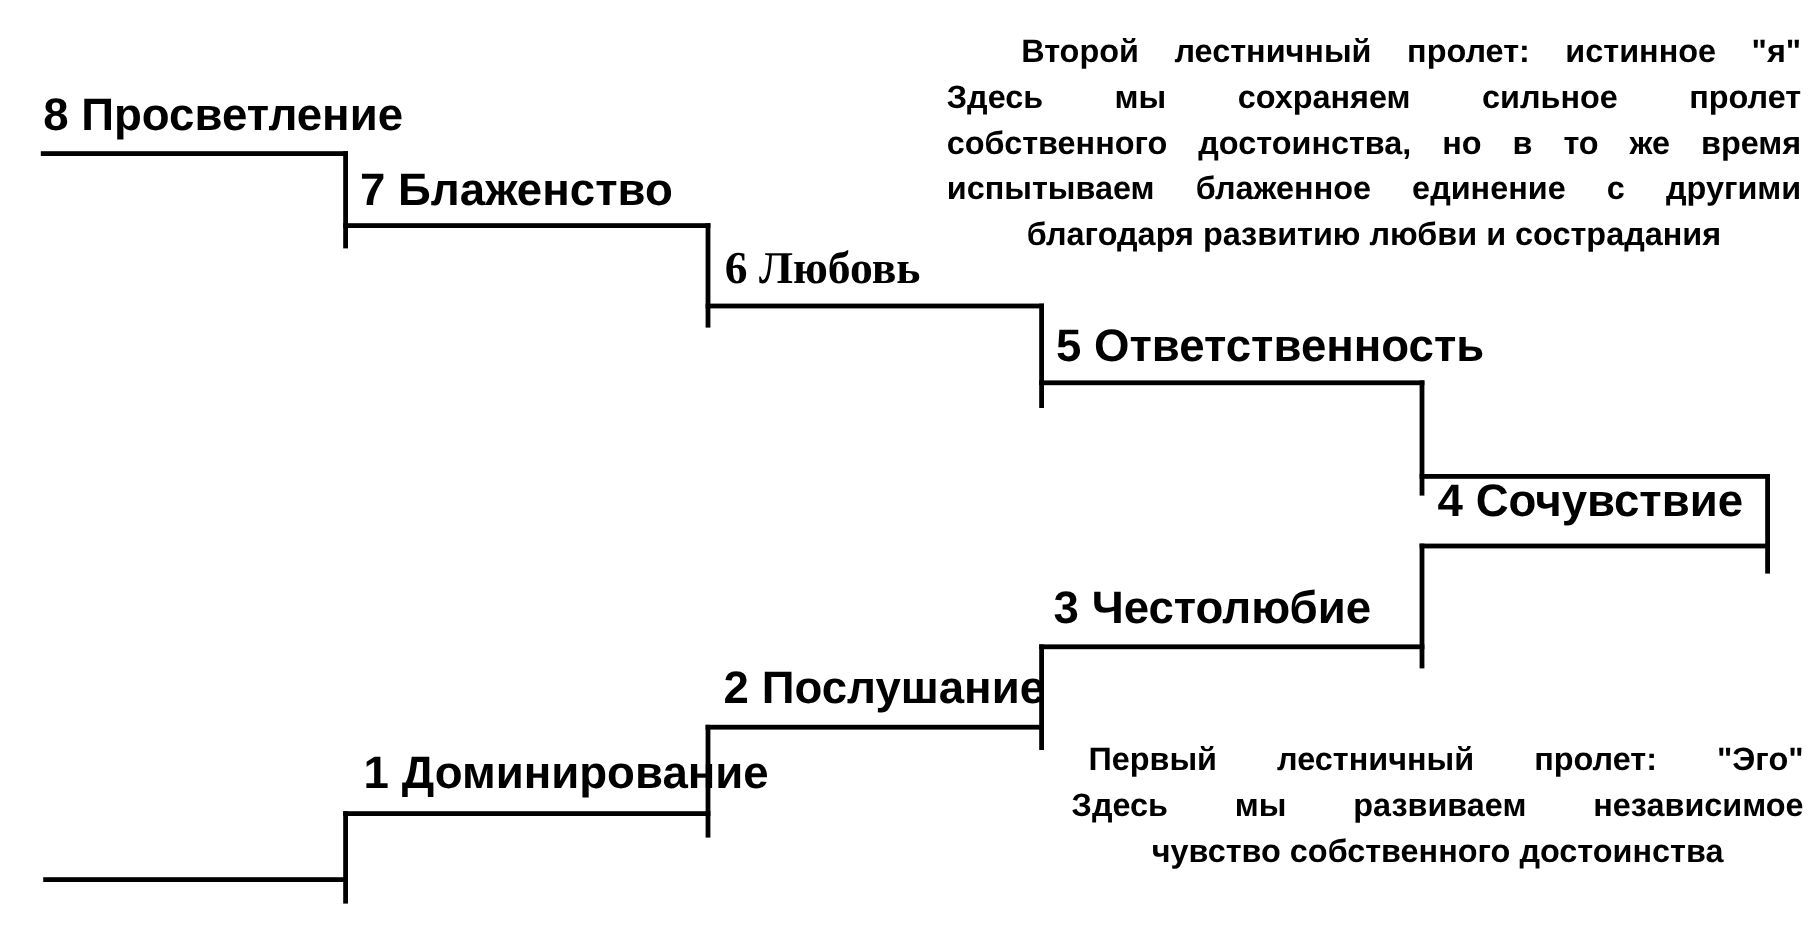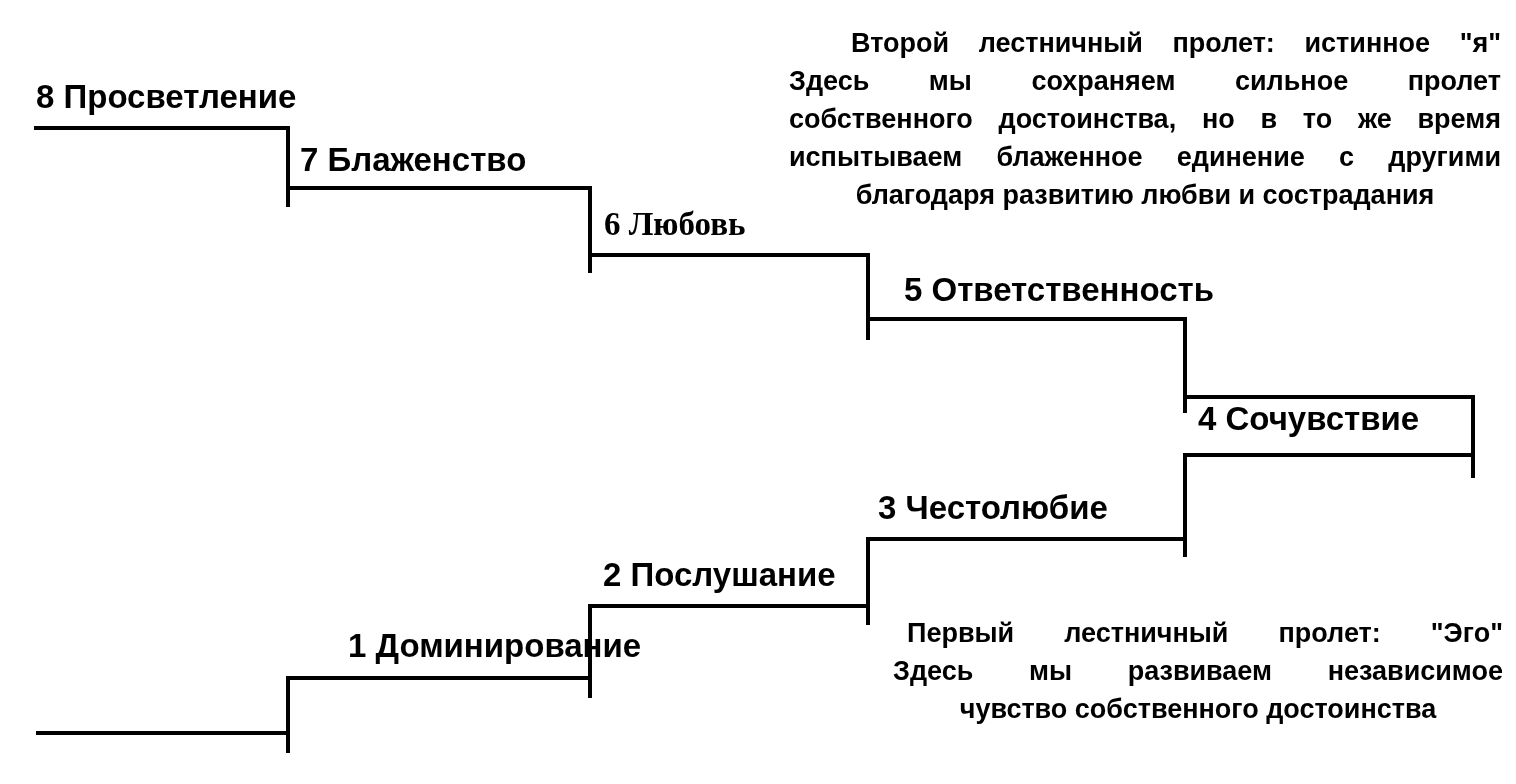--- a/index.html
+++ b/index.html
@@ -21,21 +21,21 @@
     height: 4px;
     background: #000000;
   }
   .vline {
     position: absolute;
     width: 4px;
     background: #000000;
   }
   .step-label {
     position: absolute;
-    font-size: 33px;
+    font-size: 38px;
     line-height: 31px;
     font-weight: bold;
     white-space: nowrap;
     color: #000000;
   }
   .para {
     position: absolute;
     font-size: 27px;
     line-height: 38px;
     font-weight: bold;
@@ -84,25 +84,25 @@
   <div class="vline" style="left:1183px;top:317px; height:96px;"></div>
   <div class="vline" style="left:1471px;top:395px; height:83px;"></div>
   <div class="vline" style="left:1183px;top:453px; height:104px;"></div>
   <div class="vline" style="left:866px; top:537px; height:88px;"></div>
   <div class="vline" style="left:588px; top:604px; height:94px;"></div>
   <div class="vline" style="left:286px; top:676px; height:77px;"></div>
 
   <div class="step-label" style="left:36px;   top:81px;">8 Просветление</div>
   <div class="step-label" style="left:300px;  top:144px;">7 Блаженство</div>
   <div class="step-label" style="left:604px;  top:209px;font-family:Liberation Serif, serif;">6 Любовь</div>
-  <div class="step-label" style="left:880px;  top:274px;margin-left:24px;">5 Ответственность</div>
+  <div class="step-label" style="left:880px;  top:274px;">5 Ответственность</div>
   <div class="step-label" style="left:1198px; top:403px;text-align:right;">4 Сочувствие</div>
   <div class="step-label" style="left:878px;  top:492px;">3 Честолюбие</div>
   <div class="step-label" style="left:603px;  top:559px;">2 Послушание</div>
-  <div class="step-label" style="left:303px;  top:630px;margin-left:45px;">1 Доминирование</div>
+  <div class="step-label" style="left:303px;  top:630px;">1 Доминирование</div>
 
   <div class="para para-top">
     <div class="jline indent-top">Второй лестничный пролет: истинное "я"</div>
     <div class="jline">Здесь мы сохраняем сильное пролет</div>
     <div class="jline">собственного достоинства, но в то же время</div>
     <div class="jline">испытываем блаженное единение с другими</div>
     <div class="lline">благодаря развитию любви и сострадания</div>
   </div>
 
   <div class="para para-bottom">

